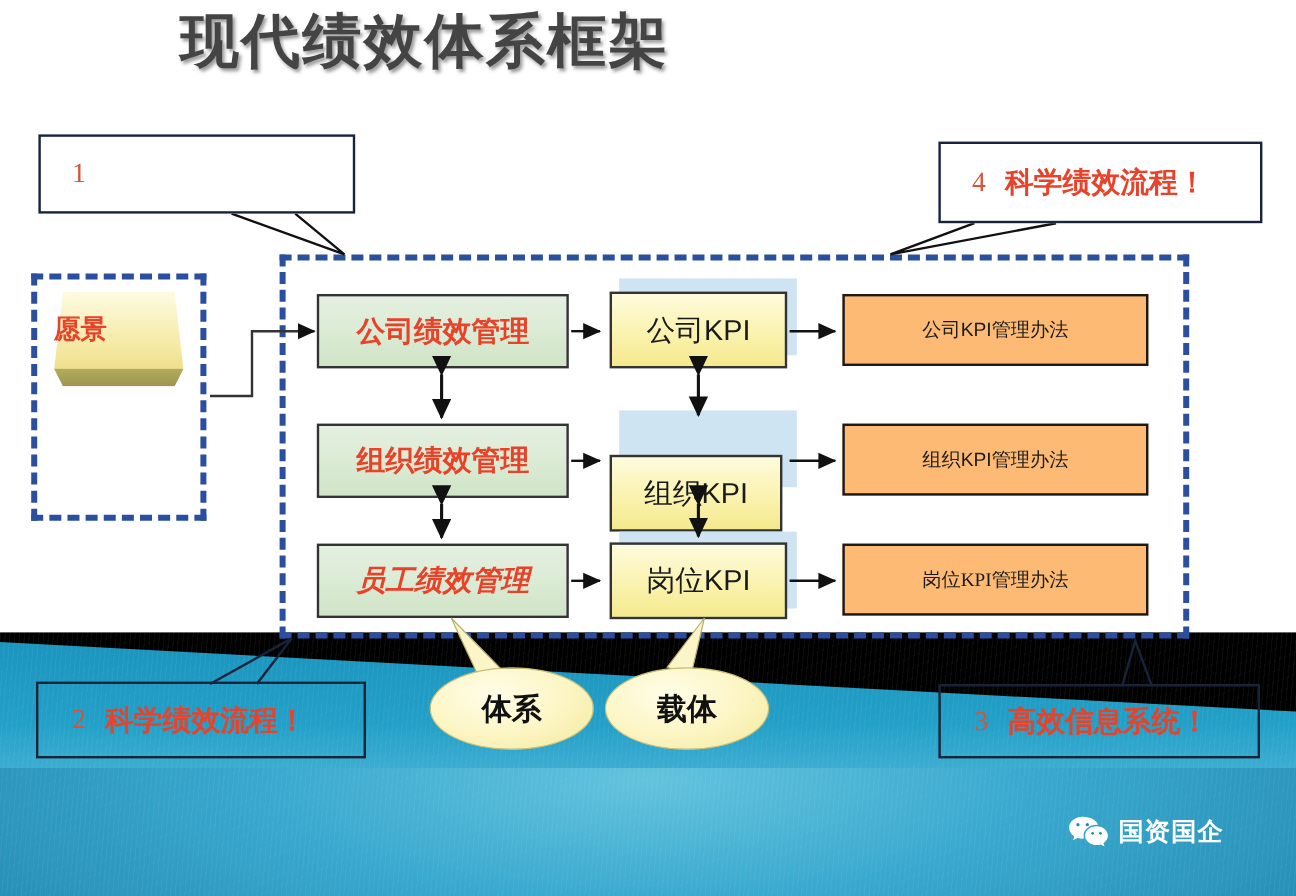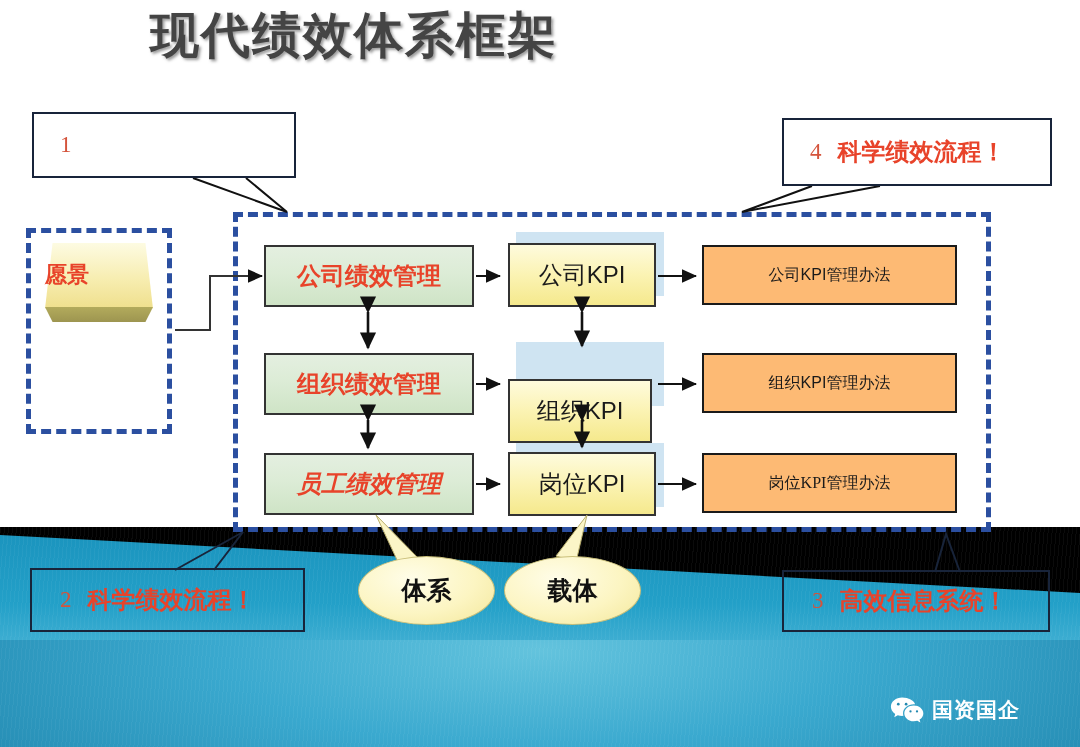--- a/index.html
+++ b/index.html
@@ -69,21 +69,21 @@
   .co-num-b{font-size:23px;color:#d4543c;font-family:"Liberation Serif",serif;padding-left:28px;}
 
   
   .ellipse{position:absolute;border-radius:50%;
            background:radial-gradient(ellipse at 38% 32%,#fffde8 0%,#fcf5c2 55%,#f3e79a 100%);
            border:1px solid #c9bf7a;
            display:flex;align-items:center;justify-content:center;
            font-size:25px;font-weight:bold;color:#111111;white-space:nowrap;}
 
   
-  .wechat{position:absolute;left:890px;top:696px;display:flex;align-items:center;gap:8px;}
+  .wechat{position:absolute;left:890px;top:679px;display:flex;align-items:center;gap:8px;}
   .wechat-text{font-size:21px;font-weight:bold;color:#ffffff;letter-spacing:1px;white-space:nowrap;}
 </style>
 </head>
 <body>
 
 <div id="slide">
 
   <div class="bg-white"></div>
   <div class="bg-black"></div>
   <div class="bg-teal"></div>

